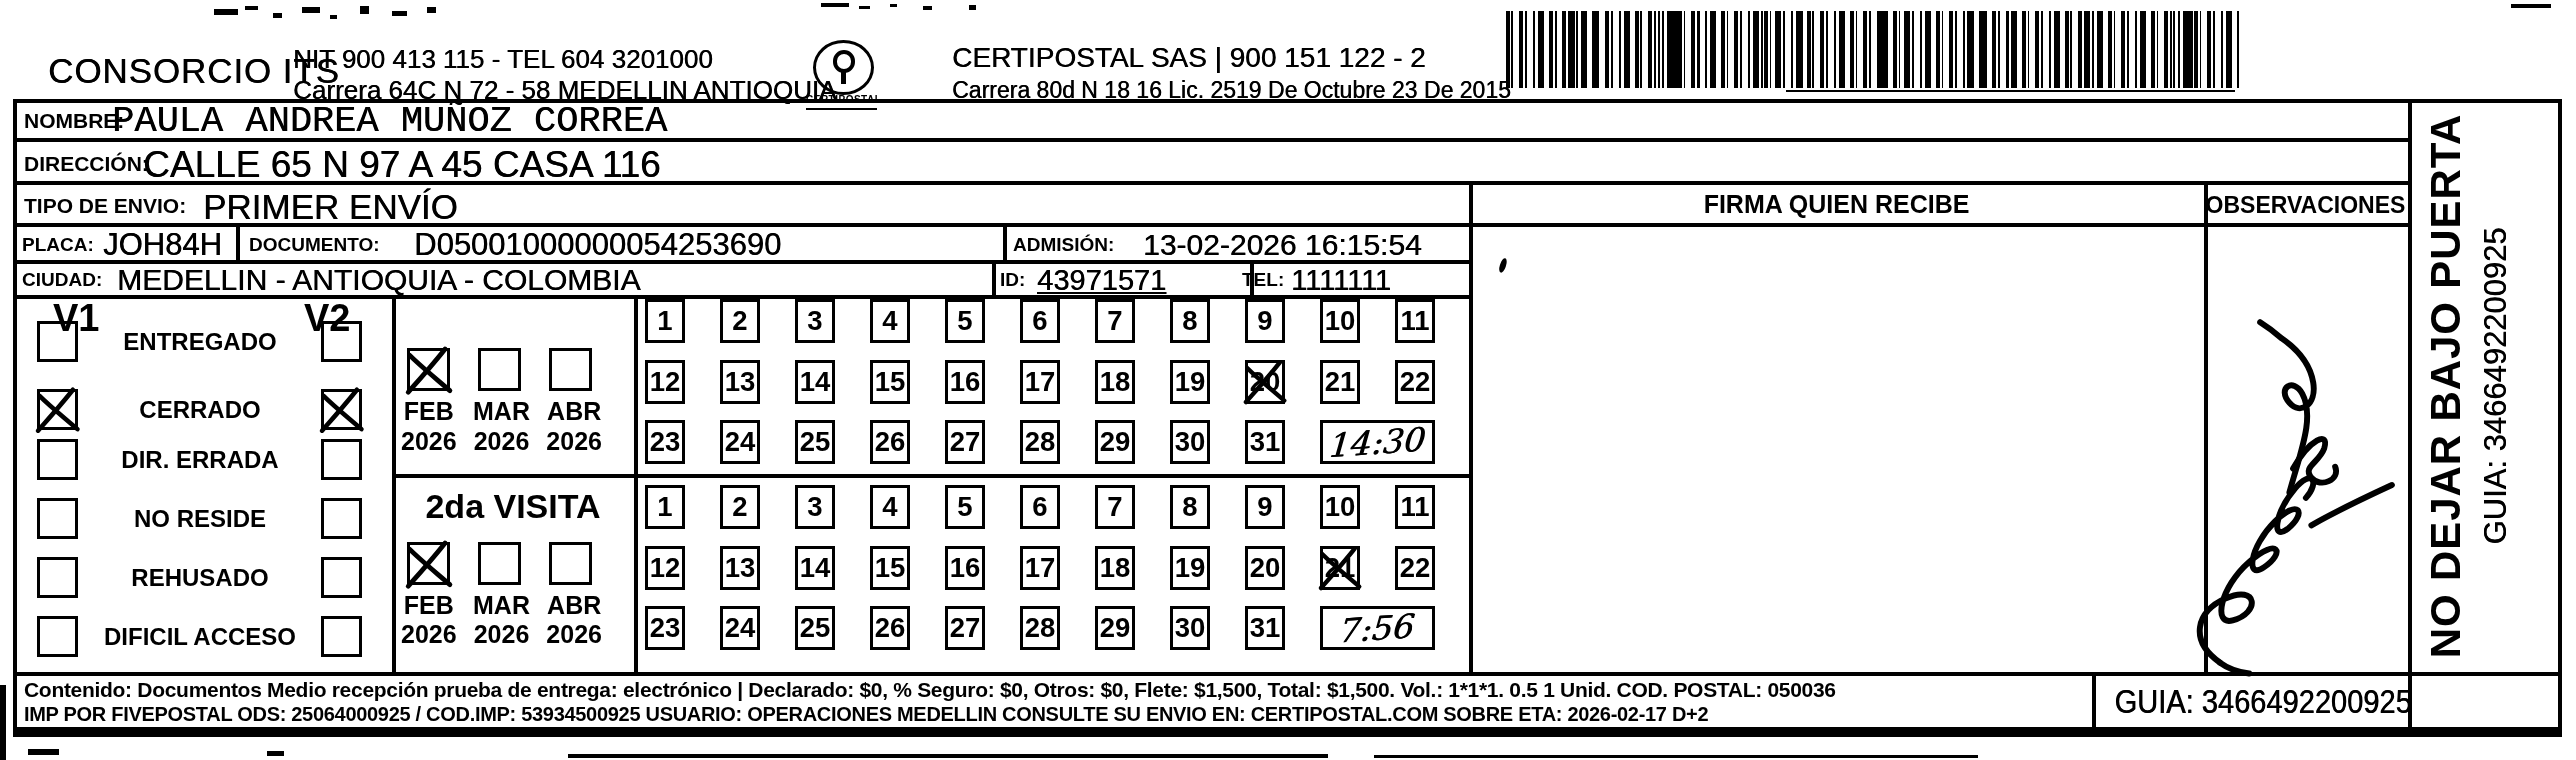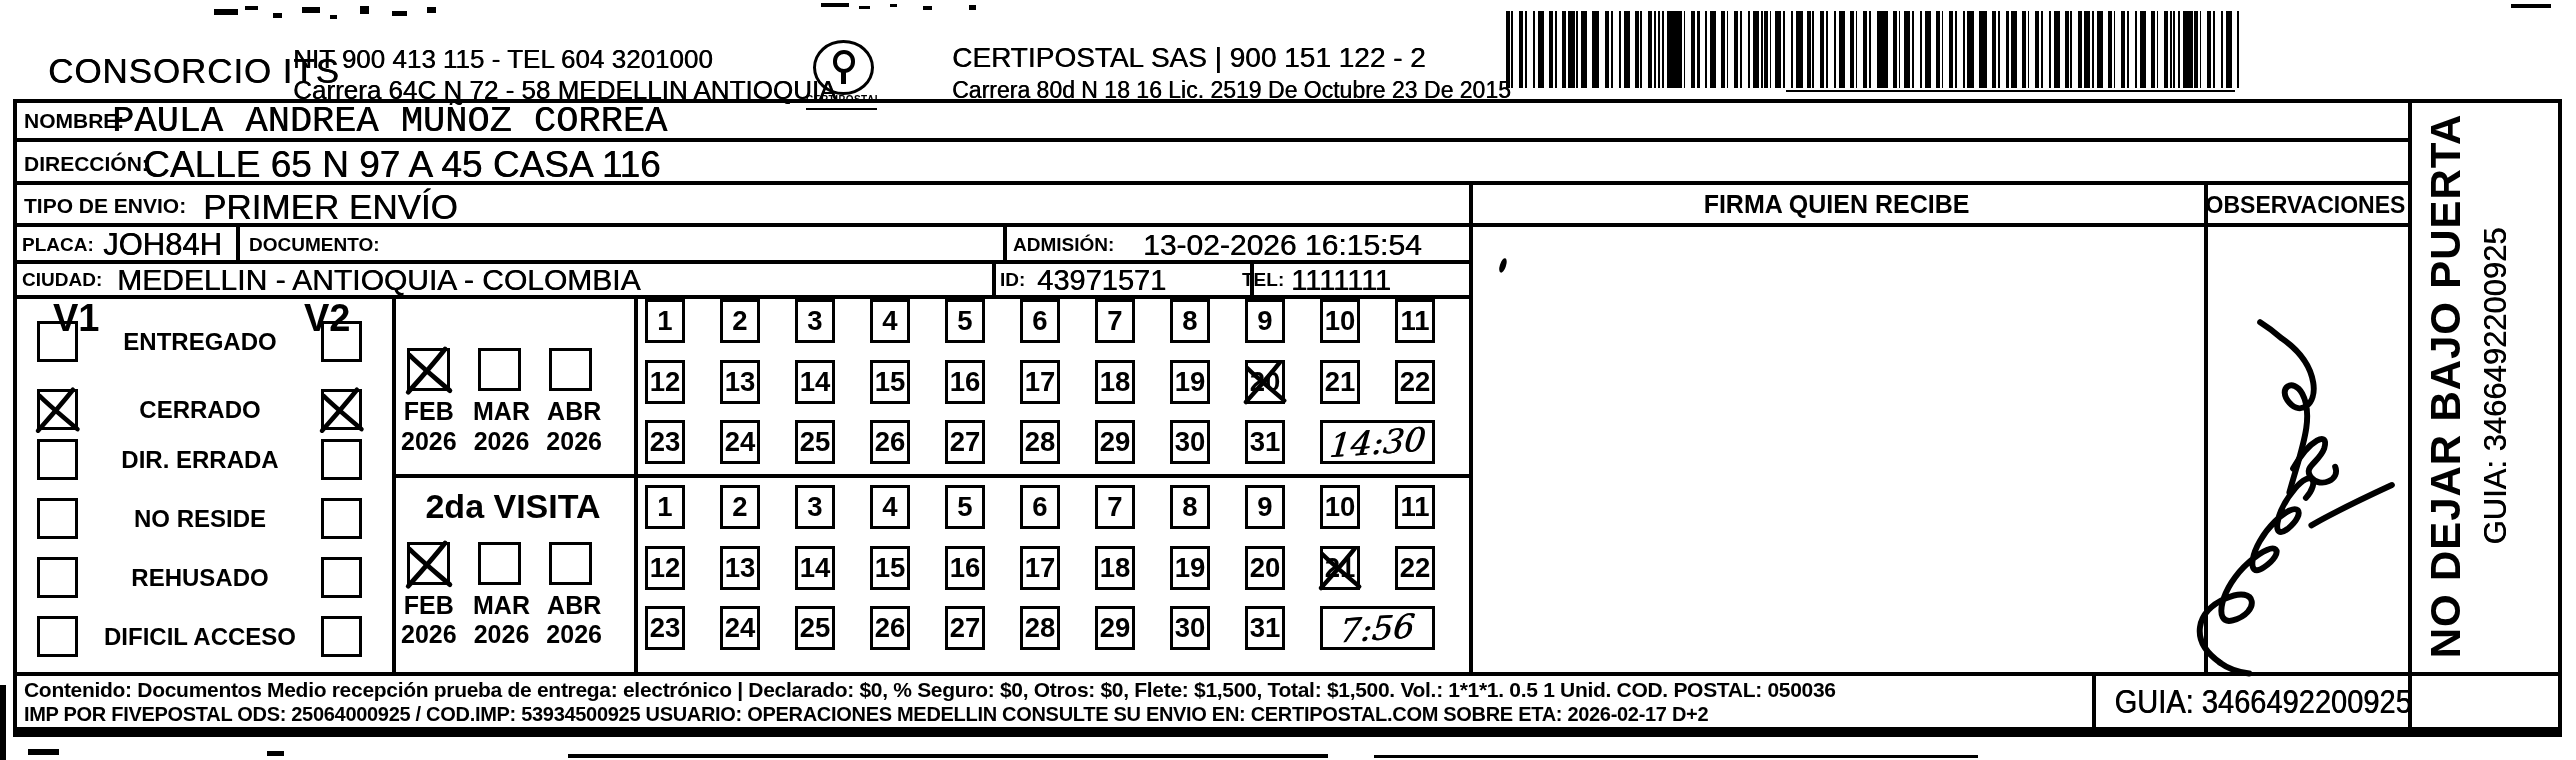--- a/index.html
+++ b/index.html
@@ -111,27 +111,28 @@
 
   <div class="abs lbl" style="left:24px;top:195px;font-size:21px;">TIPO DE ENVIO:</div>
   <div class="abs lbl" style="left:1469px;top:192px;width:735px;text-align:center;font-size:25px;">FIRMA QUIEN RECIBE</div>
 
   <div class="abs val" style="left:203px;top:189px;font-size:35px;">PRIMER ENVÍO</div>
   <div class="abs lbl" style="left:2204px;top:194px;width:203px;text-align:center;font-size:23px;">OBSERVACIONES</div>
 
   <div class="abs lbl" style="left:22px;top:235px;font-size:19px;">PLACA:</div>
   <div class="abs val" style="left:103px;top:229px;font-size:31px;">JOH84H</div>
   <div class="abs lbl" style="left:249px;top:235px;font-size:19px;">DOCUMENTO:</div>
+  <div class="abs val" style="left:414px;top:229px;font-size:31px;">D05001000000054253690</div>
   <div class="abs lbl" style="left:1013px;top:235px;font-size:19px;">ADMISIÓN:</div>
   <div class="abs val" style="left:1143px;top:230px;font-size:30px;">13-02-2026 16:15:54</div>
 
   <div class="abs lbl" style="left:22px;top:270px;font-size:19px;">CIUDAD:</div>
   <div class="abs val" style="left:117px;top:265px;font-size:30px;">MEDELLIN - ANTIOQUIA - COLOMBIA</div>
   <div class="abs lbl" style="left:1000px;top:270px;font-size:19px;">ID:</div>
-  <div class="abs val" style="left:1037px;top:266px;font-size:29px;">43971571</div>
+  <div class="abs val" style="left:1037px;top:266px;font-size:29px;text-decoration:underline;">43971571</div>
   <div class="abs lbl" style="left:1242px;top:270px;font-size:19px;">TEL:</div>
   <div class="abs val" style="left:1291px;top:266px;font-size:29px;">1111111</div>
 
   <div class="abs" id="status-panel" style="left:13px;top:297px;width:379px;height:375px;">
     <div class="abs lbl" style="left:40px;top:1.8px;font-size:38px;">V1</div>
     <div class="abs lbl" style="left:291px;top:1.8px;font-size:38px;">V2</div>
     <div id="status-rows">
         <div class="status-row" style="top: 24px;">
           <div class="cbx" style="left:24px;top:0;"></div>
           <div class="status-label">ENTREGADO</div>

